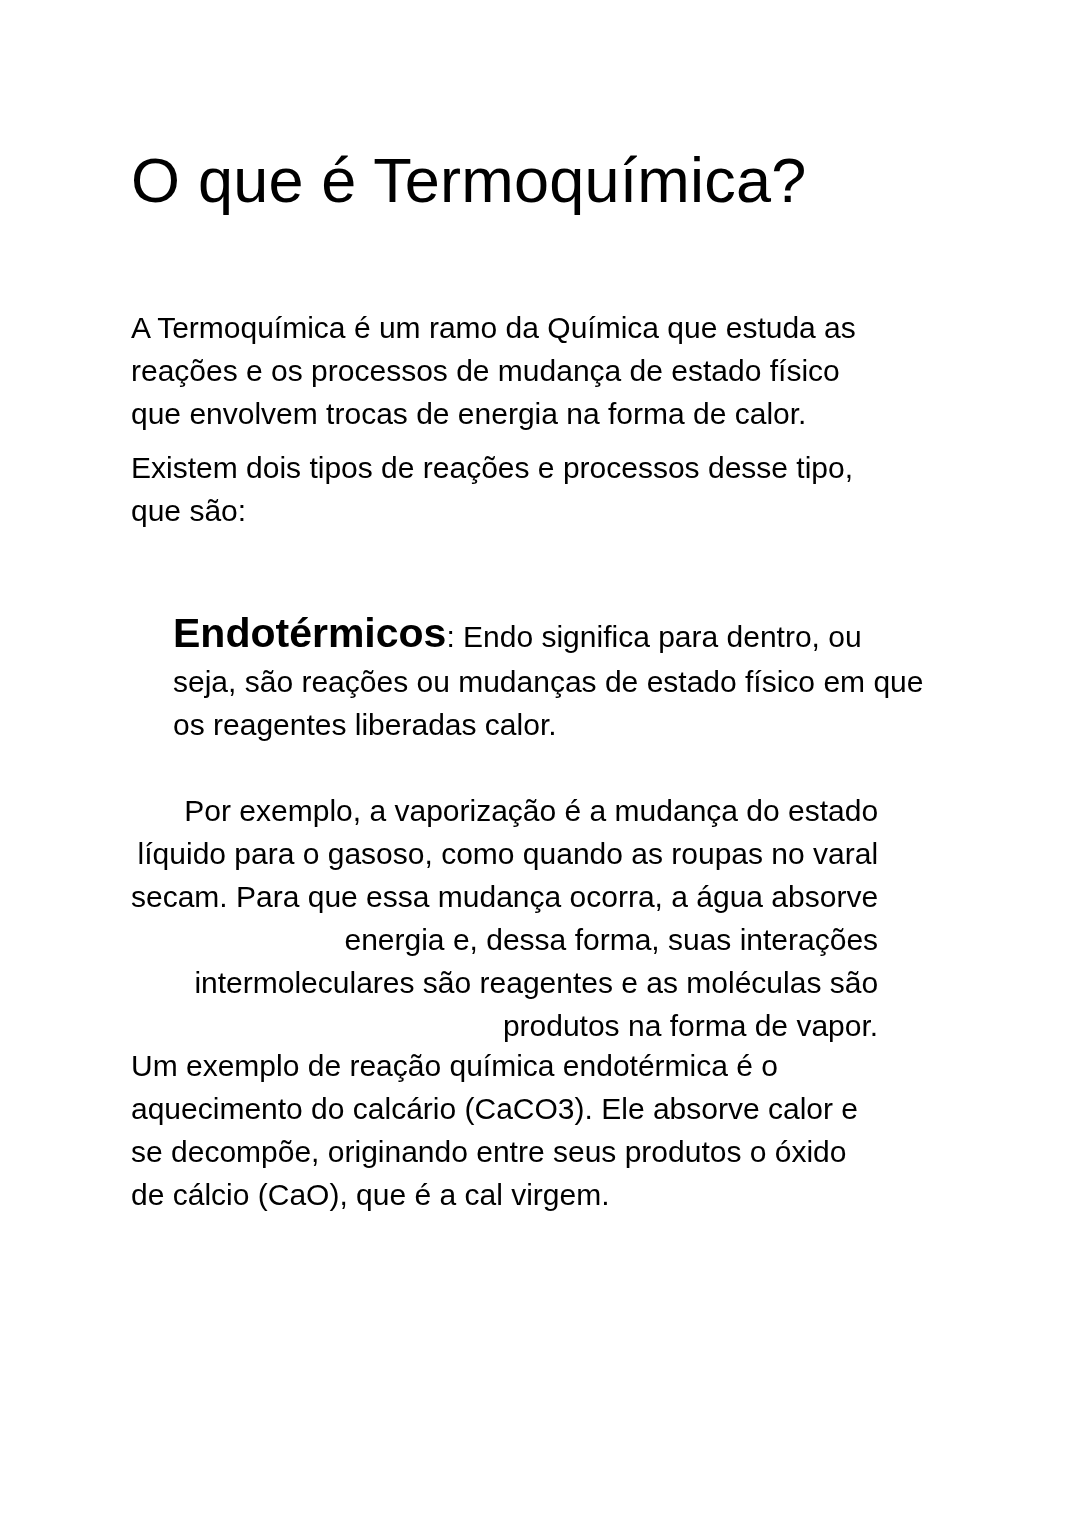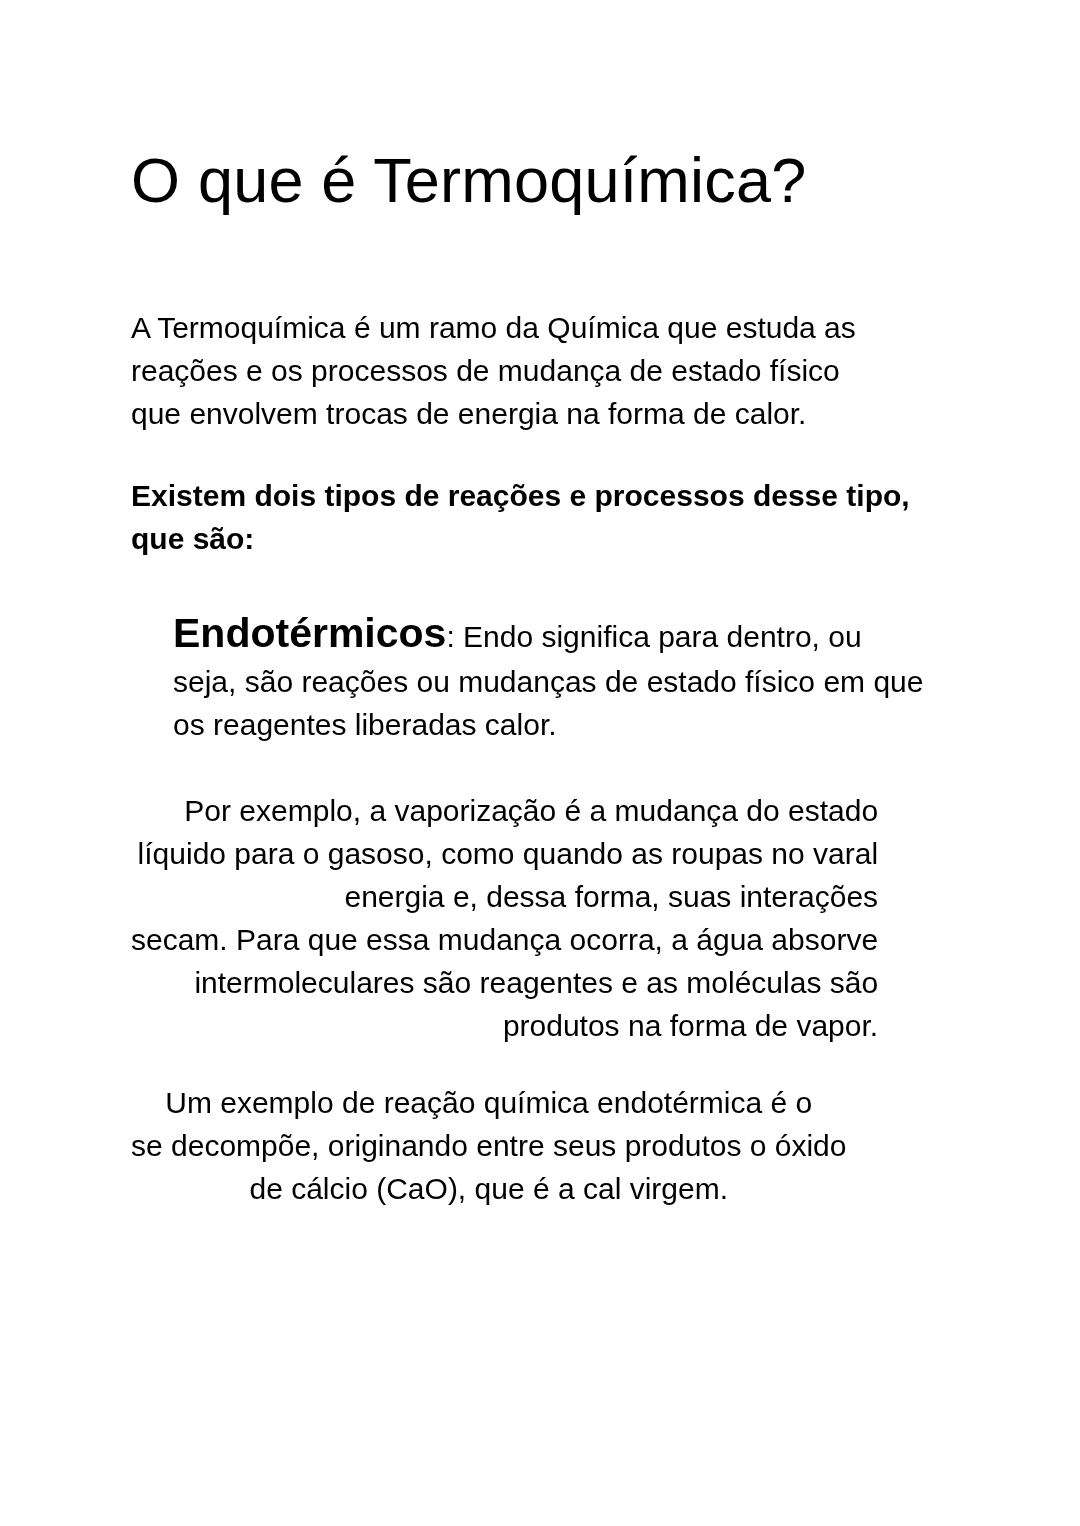--- a/index.html
+++ b/index.html
@@ -37,24 +37,24 @@
       left: 0;
       margin: 0;
       font-size: 30px;
       line-height: 43px;
       white-space: nowrap;
     }
     .para .line {
       display: block;
     }
     .p1 { top: 306px; }
-    .p2 { top: 474px; font-weight: bold; }
+    .p2 { top: 446px; }
     .p3 { top: 608px; margin-left: 42px; }
     .p4 { top: 789px; text-align: right; }
-    .p5 { top: 1081px; text-align: center; }
+    .p5 { top: 1044px; }
     .term {
       font-size: 41px;
       font-weight: bold;
     }
     .p3 .first {
       line-height: 50px;
       margin-bottom: -2px;
     }
   </style>
 </head>
@@ -77,25 +77,26 @@
 
   <p class="para p3">
     <span class="line first"><span class="term">Endotérmicos</span><span>: Endo significa para dentro, ou</span></span>
     <span class="line">seja, são reações ou mudanças de estado físico em que</span>
     <span class="line">os reagentes liberadas calor.</span>
   </p>
 
   <p class="para p4">
     <span class="line">Por exemplo, a vaporização é a mudança do estado</span>
     <span class="line">líquido para o gasoso, como quando as roupas no varal</span>
+    <span class="line">secam. Para que essa mudança ocorra, a água absorve</span>
     <span class="line">energia e, dessa forma, suas interações</span>
-    <span class="line">secam. Para que essa mudança ocorra, a água absorve</span>
     <span class="line">intermoleculares são reagentes e as moléculas são</span>
     <span class="line">produtos na forma de vapor.</span>
   </p>
 
   <p class="para p5">
     <span class="line">Um exemplo de reação química endotérmica é o</span>
+    <span class="line">aquecimento do calcário (CaCO3). Ele absorve calor e</span>
     <span class="line">se decompõe, originando entre seus produtos o óxido</span>
     <span class="line">de cálcio (CaO), que é a cal virgem.</span>
   </p>
 
 </div>
 
 </body></html>

